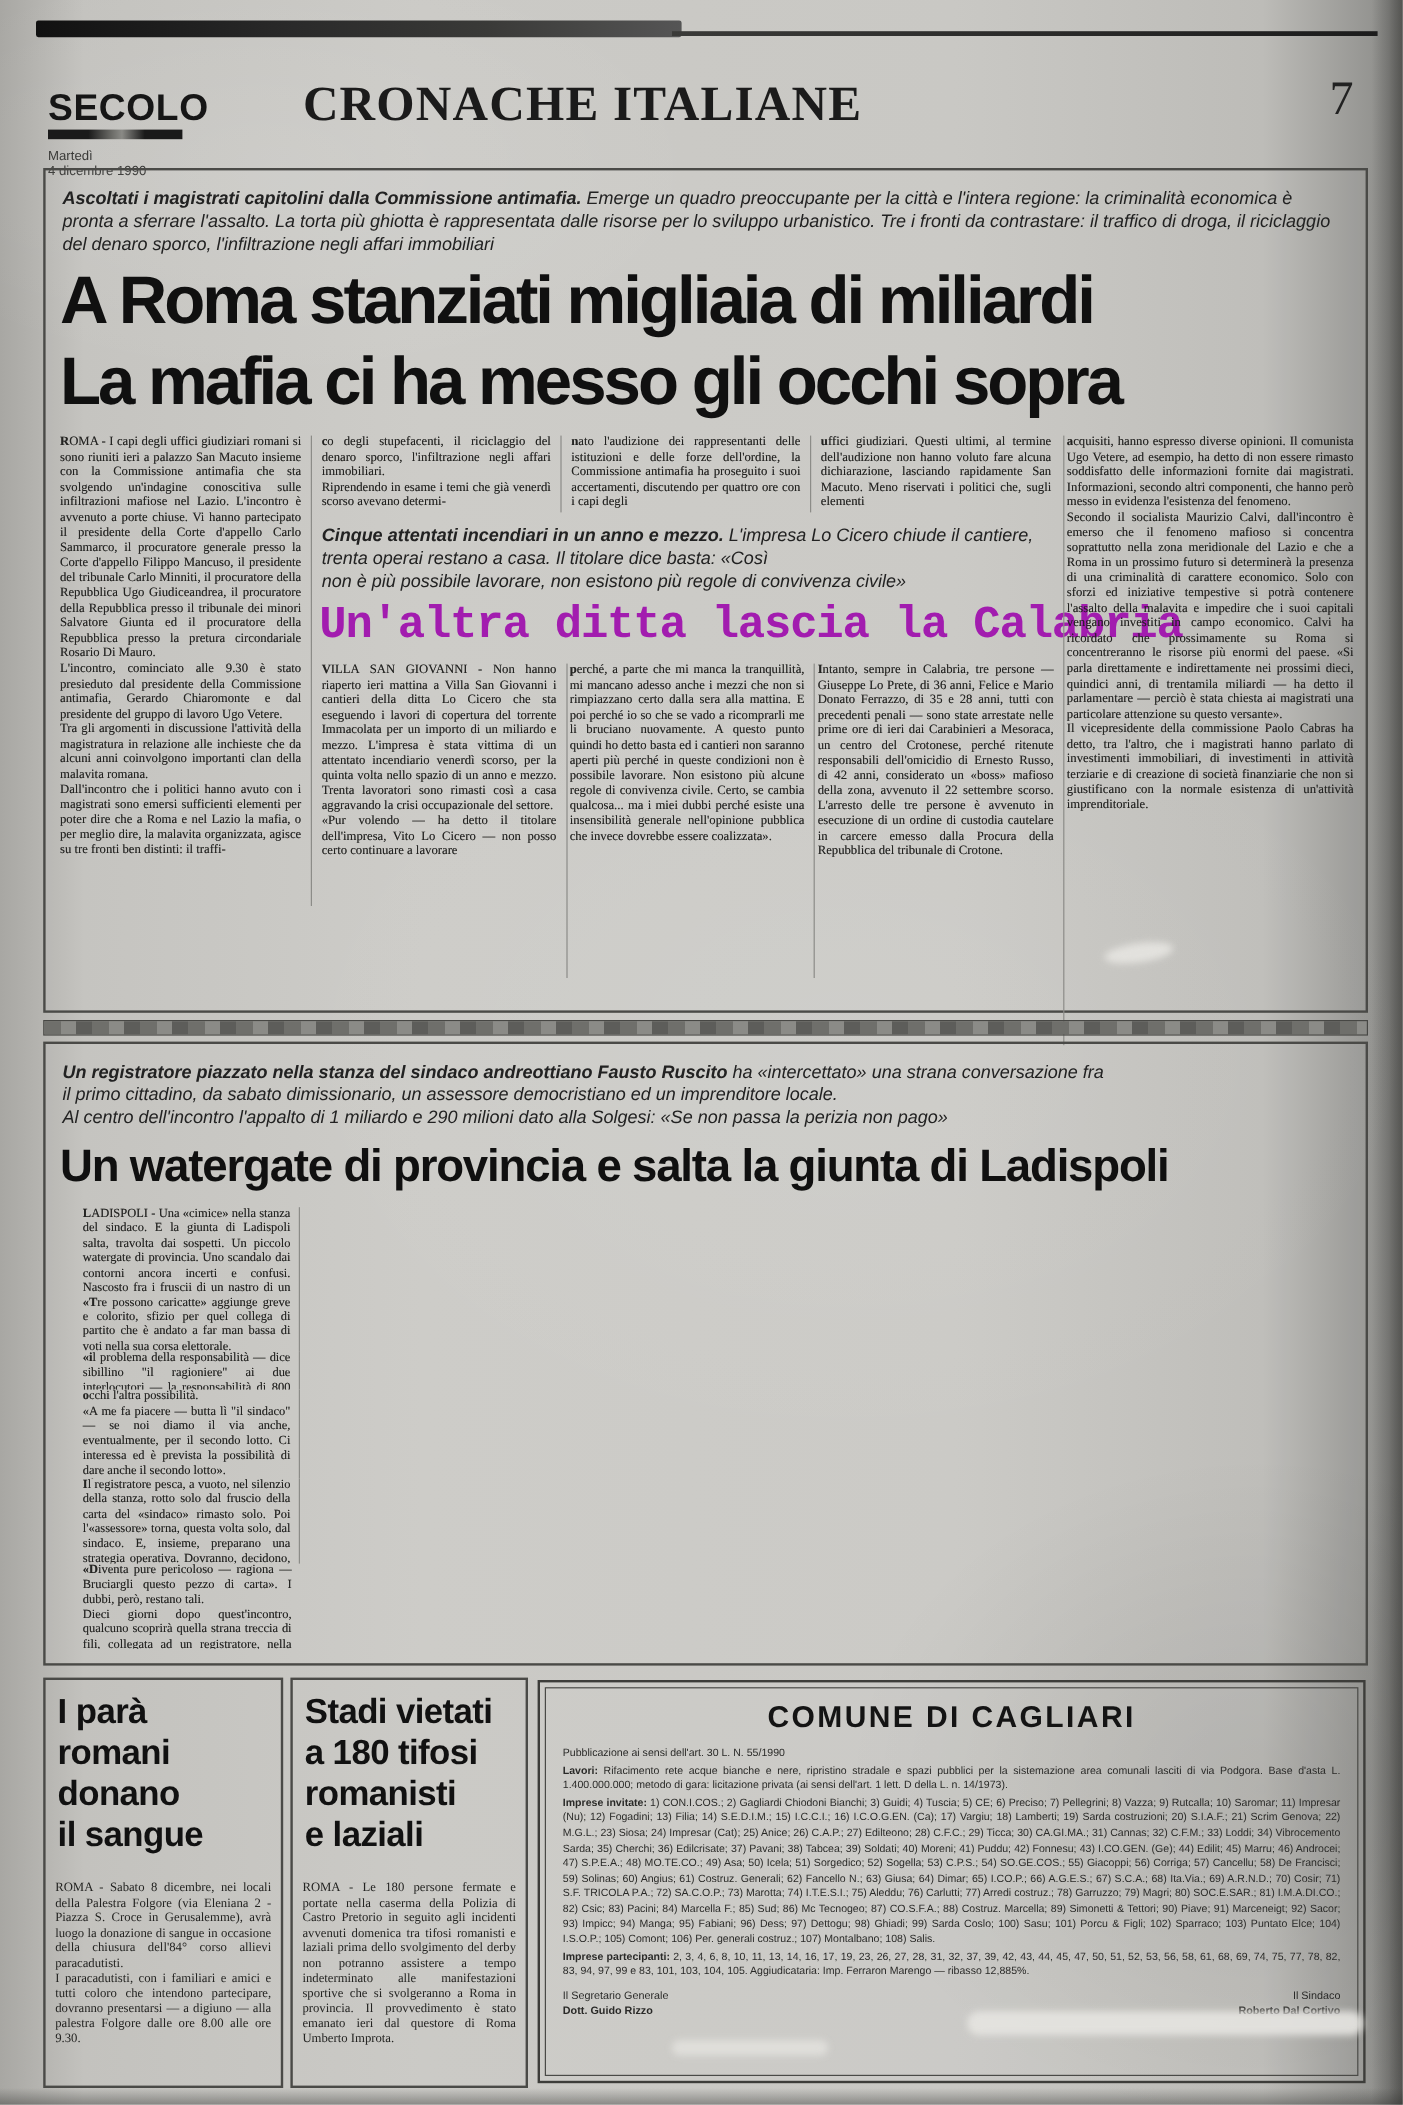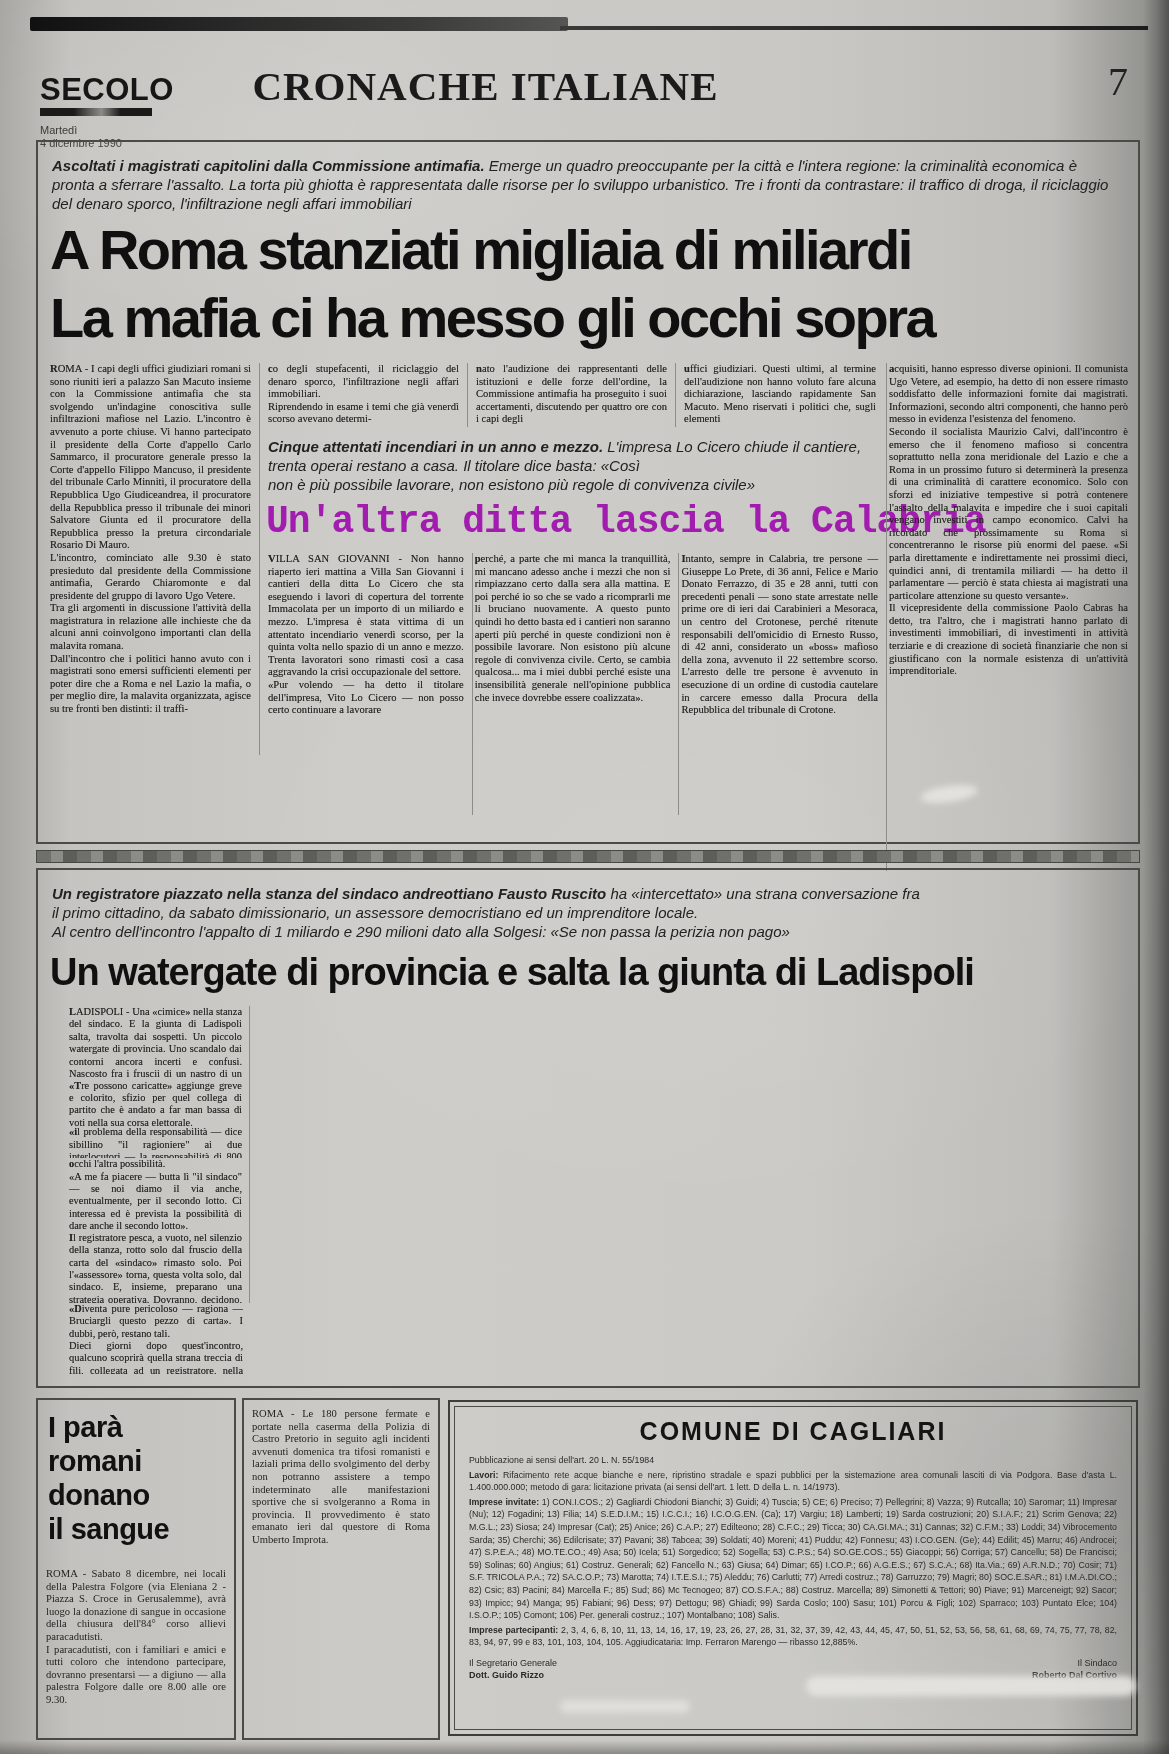--- a/index.html
+++ b/index.html
@@ -168,27 +168,31 @@
 <div class="bottom-box para-box">
   <div class="mini-headline">I parà
 romani
 donano
 il sangue</div>
   <div class="mini-body">ROMA - Sabato 8 dicembre, nei locali della Palestra Folgore (via Eleniana 2 - Piazza S. Croce in Gerusalemme), avrà luogo la donazione di sangue in occasione della chiusura dell'84° corso allievi paracadutisti.
 I paracadutisti, con i familiari e amici e tutti coloro che intendono partecipare, dovranno presentarsi — a digiuno — alla palestra Folgore dalle ore 8.00 alle ore 9.30.</div>
 </div>
 
 <div class="bottom-box stadi-box">
+  <div class="mini-headline">Stadi vietati
+a 180 tifosi
+romanisti
+e laziali</div>
   <div class="mini-body">ROMA - Le 180 persone fermate e portate nella caserma della Polizia di Castro Pretorio in seguito agli incidenti avvenuti domenica tra tifosi romanisti e laziali prima dello svolgimento del derby non potranno assistere a tempo indeterminato alle manifestazioni sportive che si svolgeranno a Roma in provincia. Il provvedimento è stato emanato ieri dal questore di Roma Umberto Improta.</div>
 </div>
 
 <div class="bottom-box cagliari">
   <div class="cagliari-inner">
     <div class="cag-title">COMUNE DI CAGLIARI</div>
-    <div class="cag-text cag-row">Pubblicazione ai sensi dell'art. 20 L. N. 55/1984</div>
+    <div class="cag-text cag-row">Pubblicazione ai sensi dell'art. 30 L. N. 55/1990</div>
     <div class="cag-text cag-row"><b>Lavori:</b> <span>Rifacimento rete acque bianche e nere, ripristino stradale e spazi pubblici per la sistemazione area comunali lasciti di via Podgora. Base d'asta L. 1.400.000.000; metodo di gara: licitazione privata (ai sensi dell'art. 1 lett. D della L. n. 14/1973).</span></div>
     <div class="cag-text cag-row"><b>Imprese invitate:</b> <span>1) CON.I.COS.; 2) Gagliardi Chiodoni Bianchi; 3) Guidi; 4) Tuscia; 5) CE; 6) Preciso; 7) Pellegrini; 8) Vazza; 9) Rutcalla; 10) Saromar; 11) Impresar (Nu); 12) Fogadini; 13) Filia; 14) S.E.D.I.M.; 15) I.C.C.I.; 16) I.C.O.G.EN. (Ca); 17) Vargiu; 18) Lamberti; 19) Sarda costruzioni; 20) S.I.A.F.; 21) Scrim Genova; 22) M.G.L.; 23) Siosa; 24) Impresar (Cat); 25) Anice; 26) C.A.P.; 27) Edilteono; 28) C.F.C.; 29) Ticca; 30) CA.GI.MA.; 31) Cannas; 32) C.F.M.; 33) Loddi; 34) Vibrocemento Sarda; 35) Cherchi; 36) Edilcrisate; 37) Pavani; 38) Tabcea; 39) Soldati; 40) Moreni; 41) Puddu; 42) Fonnesu; 43) I.CO.GEN. (Ge); 44) Edilit; 45) Marru; 46) Androcei; 47) S.P.E.A.; 48) MO.TE.CO.; 49) Asa; 50) Icela; 51) Sorgedico; 52) Sogella; 53) C.P.S.; 54) SO.GE.COS.; 55) Giacoppi; 56) Corriga; 57) Cancellu; 58) De Francisci; 59) Solinas; 60) Angius; 61) Costruz. Generali; 62) Fancello N.; 63) Giusa; 64) Dimar; 65) I.CO.P.; 66) A.G.E.S.; 67) S.C.A.; 68) Ita.Via.; 69) A.R.N.D.; 70) Cosir; 71) S.F. TRICOLA P.A.; 72) SA.C.O.P.; 73) Marotta; 74) I.T.E.S.I.; 75) Aleddu; 76) Carlutti; 77) Arredi costruz.; 78) Garruzzo; 79) Magri; 80) SOC.E.SAR.; 81) I.M.A.DI.CO.; 82) Csic; 83) Pacini; 84) Marcella F.; 85) Sud; 86) Mc Tecnogeo; 87) CO.S.F.A.; 88) Costruz. Marcella; 89) Simonetti &amp; Tettori; 90) Piave; 91) Marceneigt; 92) Sacor; 93) Impicc; 94) Manga; 95) Fabiani; 96) Dess; 97) Dettogu; 98) Ghiadi; 99) Sarda Coslo; 100) Sasu; 101) Porcu &amp; Figli; 102) Sparraco; 103) Puntato Elce; 104) I.S.O.P.; 105) Comont; 106) Per. generali costruz.; 107) Montalbano; 108) Salis.</span></div>
     <div class="cag-text cag-row"><b>Imprese partecipanti:</b> <span>2, 3, 4, 6, 8, 10, 11, 13, 14, 16, 17, 19, 23, 26, 27, 28, 31, 32, 37, 39, 42, 43, 44, 45, 47, 50, 51, 52, 53, 56, 58, 61, 68, 69, 74, 75, 77, 78, 82, 83, 94, 97, 99 e 83, 101, 103, 104, 105. Aggiudicataria: Imp. Ferraron Marengo — ribasso 12,885%.</span></div>
     <div class="cag-sign">
       <div>
         <div>Il Segretario Generale</div>
         <div class="name">Dott. Guido Rizzo</div>
       </div>
       <div class="sign-right">
         <div>Il Sindaco</div>

